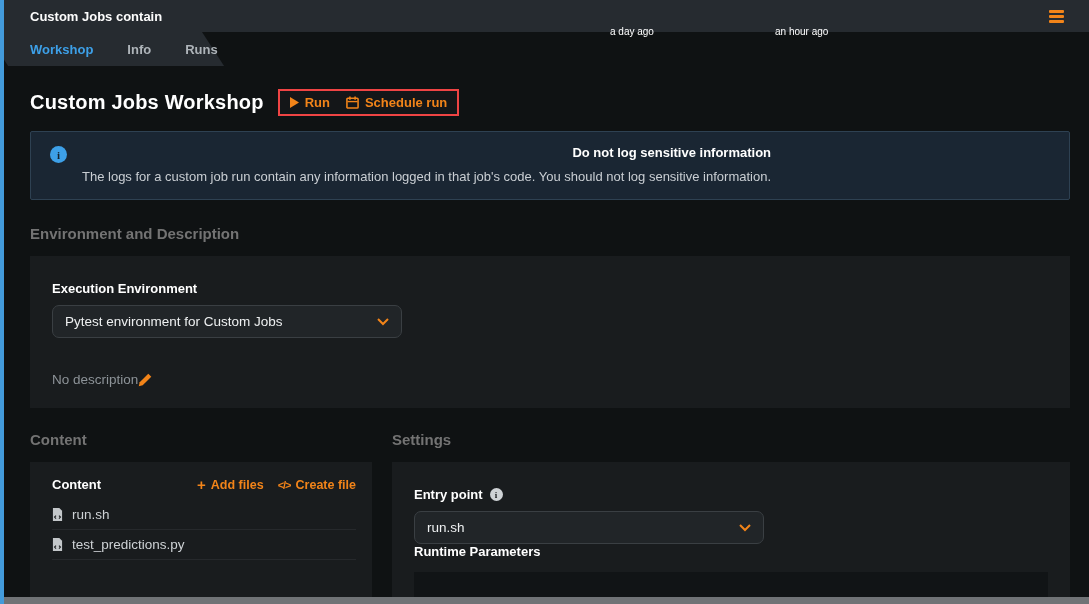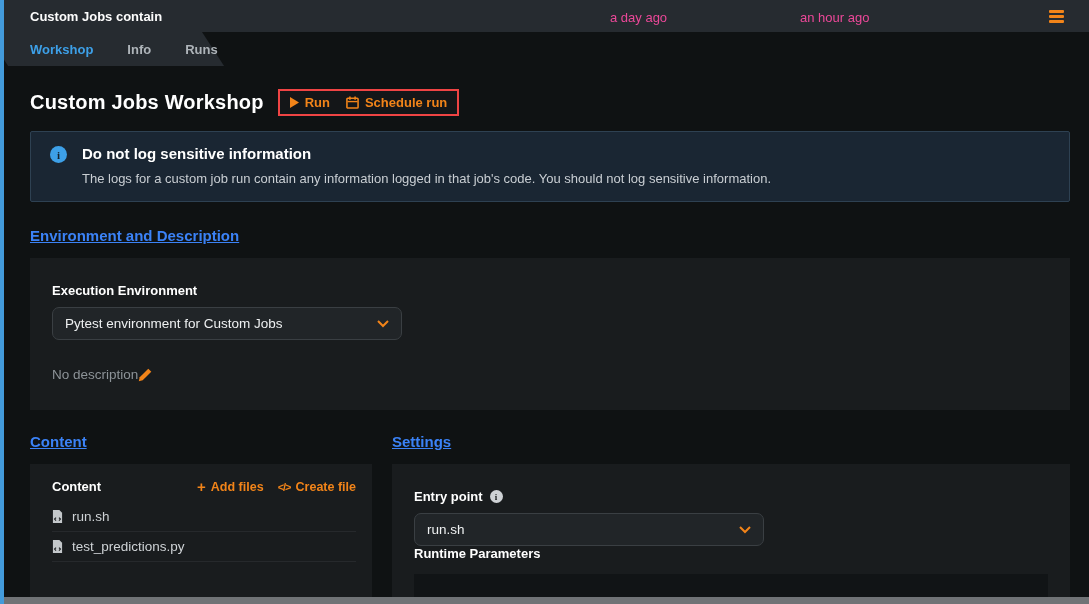--- a/index.html
+++ b/index.html
@@ -10,54 +10,54 @@
     font-family:"Liberation Sans", sans-serif;
     color:#e8eaec;
   }
   
   .blue-edge { position:absolute; left:0; top:0; bottom:0; width:4px; background:#439bdb; z-index:30; }
   .hscrollbar { position:absolute; left:4px; right:0; bottom:0; height:7px; background:#707376; z-index:25; }
 
   
   .topbar { position:absolute; left:4px; right:0; top:0; height:32px; background:#262b30; }
   .topbar-title { position:absolute; left:26px; top:9px; font-size:13px; font-weight:bold; color:#fdfdfd; }
-  .topbar-time { position:absolute; top:10px; font-size:13px; color:#ec4899; }
+  .topbar-time { position:absolute; top:26px; font-size:10px; color:#ffffff; }
   .time-updated { left:606px; }
-  .time-run { left:771px;margin-left:25px; }
+  .time-run { left:771px; }
   .hamburger { position:absolute; right:25px; top:10px; width:15px; height:13px; display:flex; flex-direction:column; justify-content:space-between; cursor:pointer; }
   .hamburger span { display:block; height:2.6px; width:100%; background:#f28419; border-radius:1px; }
 
   
   .tabstrip-bg { position:absolute; left:-14px; top:32px; width:216px; height:34px; background:#262b30; transform:skewX(33deg); transform-origin:top left; }
   .tabs { position:absolute; left:30px; top:32px; height:34px; display:flex; align-items:center; gap:34px; font-size:13px; font-weight:bold; z-index:2; }
   .tab { color:#aeb4b9; cursor:pointer; }
   .tab.active { color:#3da0e8; }
 
   
   .main { position:absolute; left:4px; top:66px; right:0; bottom:0; padding:0 19px 8px 26px; }
 
   .title-row { margin-top:23px; display:flex; align-items:center; gap:14px; }
   .page-title { font-size:20px; font-weight:bold; color:#ffffff; letter-spacing:.2px; }
   .actions-group { display:flex; align-items:center; border:2px solid #ef4444; background:#141618; padding:1px 2px; }
   .action-btn { display:flex; align-items:center; gap:6px; color:#f28419; font-size:13px; font-weight:bold; padding:3px 8px; cursor:pointer; background:transparent; border:none; font-family:inherit; }
   .action-btn svg { display:block; }
 
   .banner { margin-top:15px; background:#1a2633; border:1px solid #2e4152; border-radius:2px; padding:13px 18px 15px 19px; display:flex; gap:15px; }
   .banner-icon { flex:0 0 auto; width:17px; height:17px; border-radius:50%; background:#3da0e8; color:#14222e; font-weight:bold; font-size:11px; display:flex; align-items:center; justify-content:center; margin-top:1px; font-family:"Liberation Serif", serif; }
-  .banner-title { font-size:15px; font-weight:bold; color:#ffffff; }
+  .banner-title { font-size:13px; font-weight:bold; color:#ffffff;text-align:right; }
   .banner-body { margin-top:9px; font-size:13px; color:#c9ced3; }
 
-  .section-heading { margin-top:25px; font-size:15px; font-weight:bold; color:#3b82f6;text-decoration:underline; }
+  .section-heading { margin-top:25px; font-size:15px; font-weight:bold; color:#737373; }
 
   .panel { background:#191c1e; }
   .env-panel { margin-top:14px; height:152px; padding:25px 22px; }
   .field-label { font-size:13px; font-weight:bold; color:#ffffff; display:flex; align-items:center; gap:7px; }
   .select { margin-top:9px; width:350px; height:33px; background:#212528; border:1px solid #3a3f43; border-radius:7px; display:flex; align-items:center; justify-content:space-between; padding:0 12px; font-size:13.5px; color:#eef0f1; cursor:pointer; }
   .select svg { display:block; color:#f28419; }
-  .description-row { margin-top:27px; display:flex; align-items:center; }
+  .description-row { margin-top:34px; display:flex; align-items:center; }
   .description-text { font-size:13.5px; color:#8d9398; }
   .pencil { color:#f28419; cursor:pointer; display:flex; }
 
   .columns { display:flex; gap:20px; margin-top:23px; }
   .col-left { width:342px; flex:0 0 auto; }
   .col-right { flex:1; }
 
   .content-panel { margin-top:14px; height:137px; padding:15px 16px 0 22px; overflow:hidden; }
   .content-head { display:flex; align-items:center; justify-content:space-between; }
   .content-head-title { font-size:13px; font-weight:bold; color:#ffffff; }

